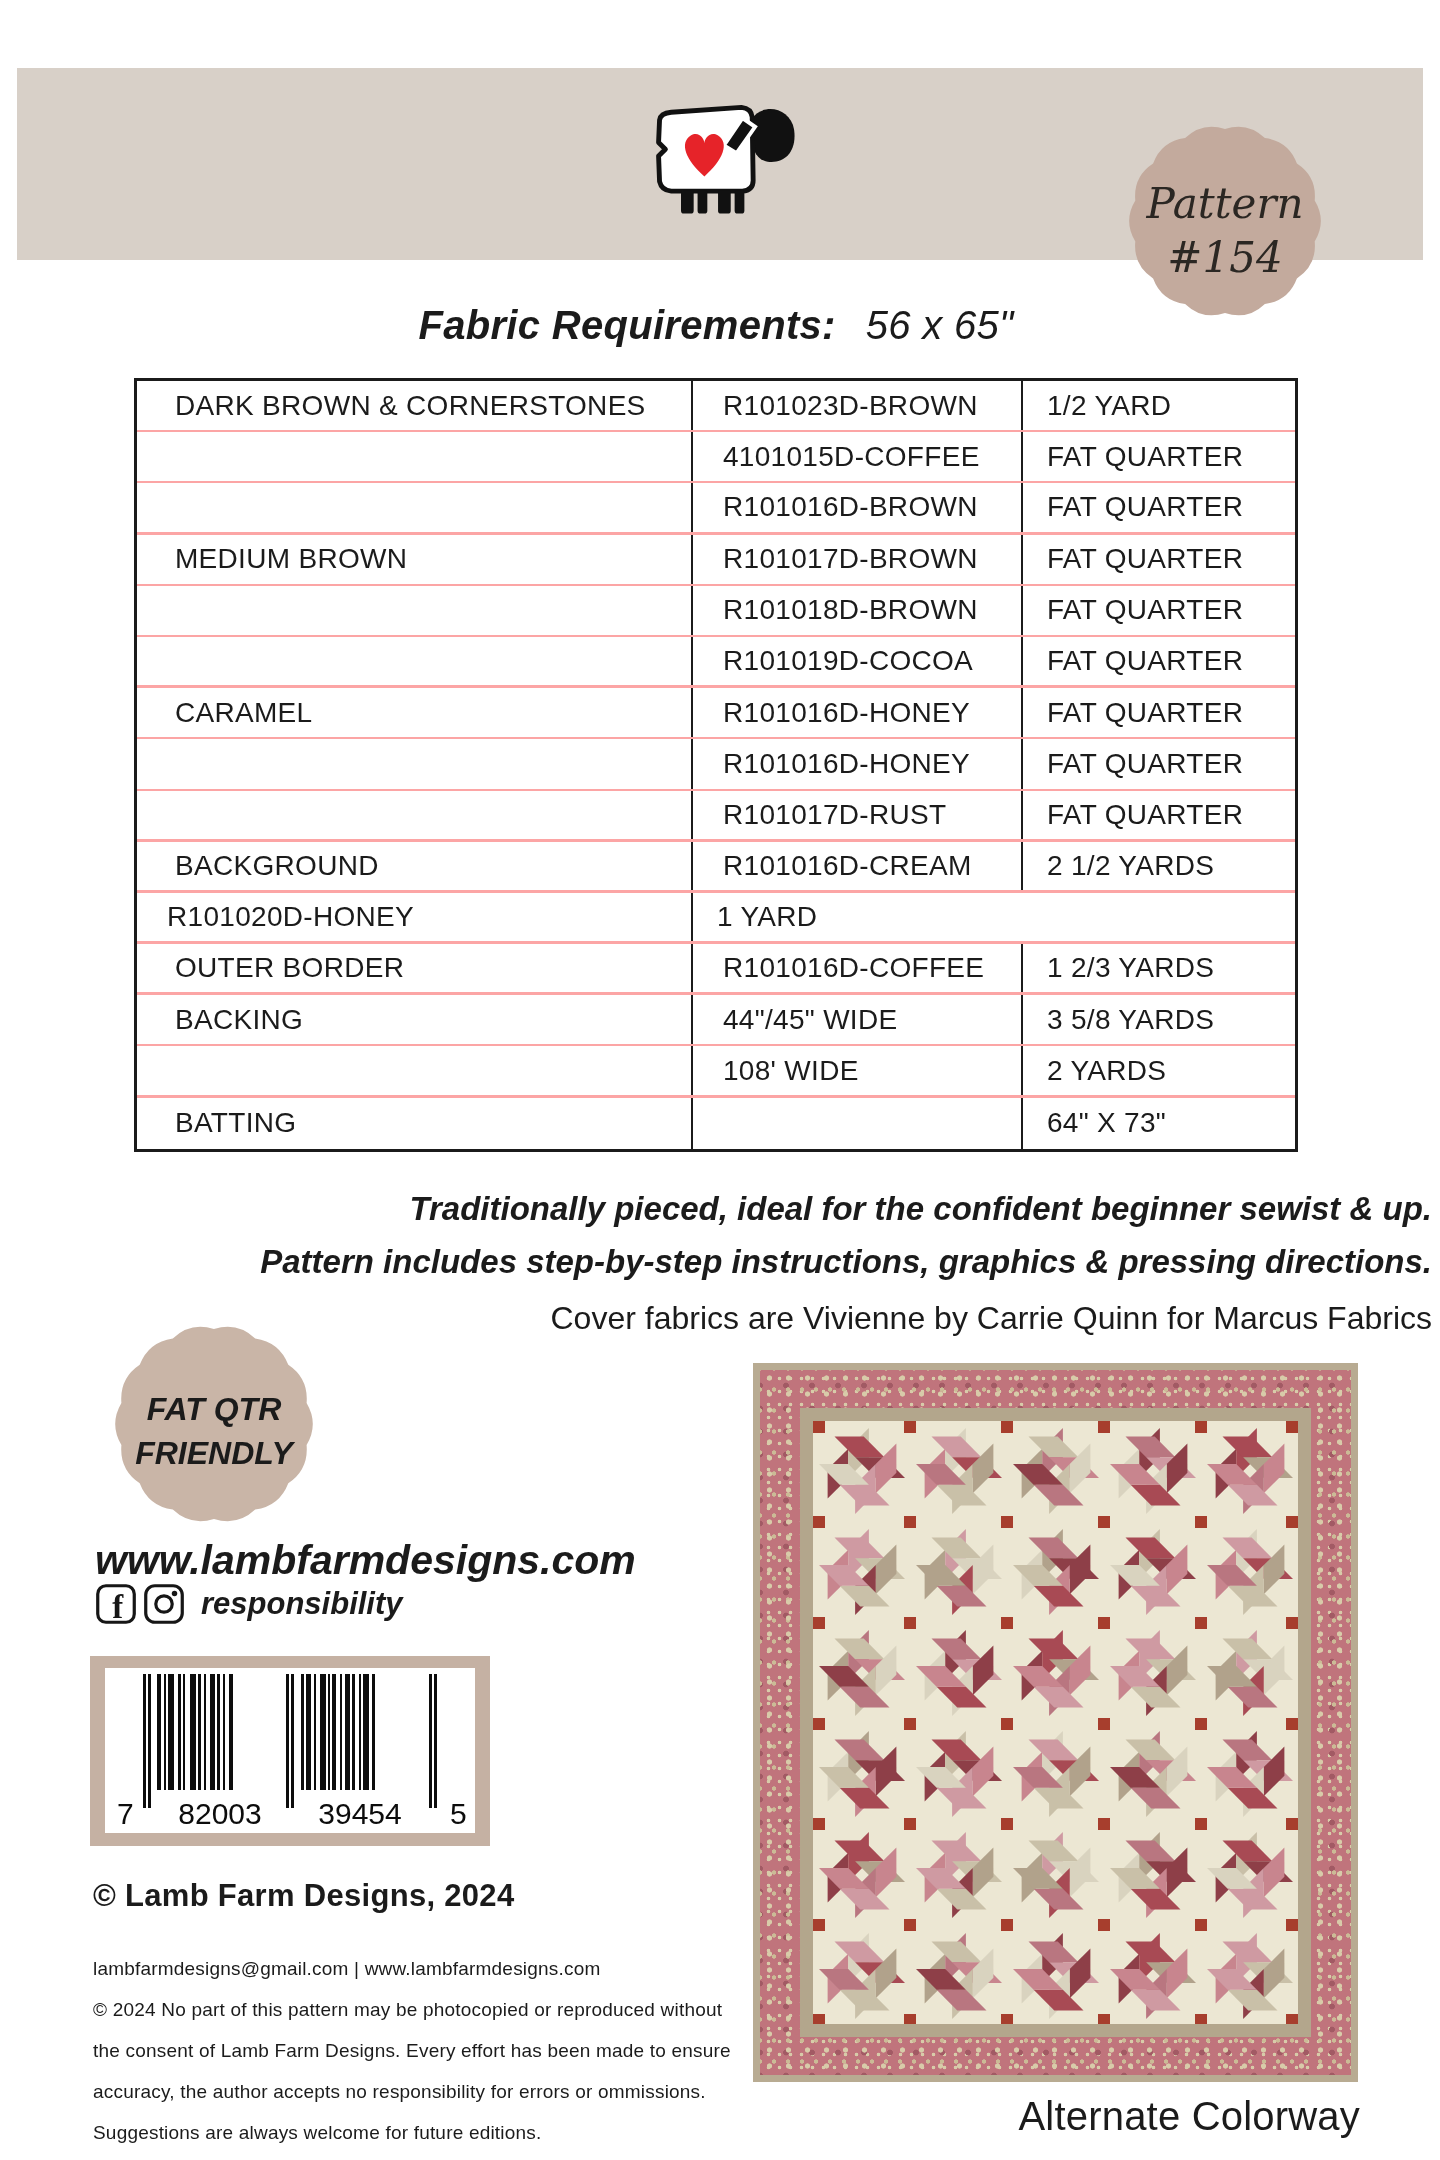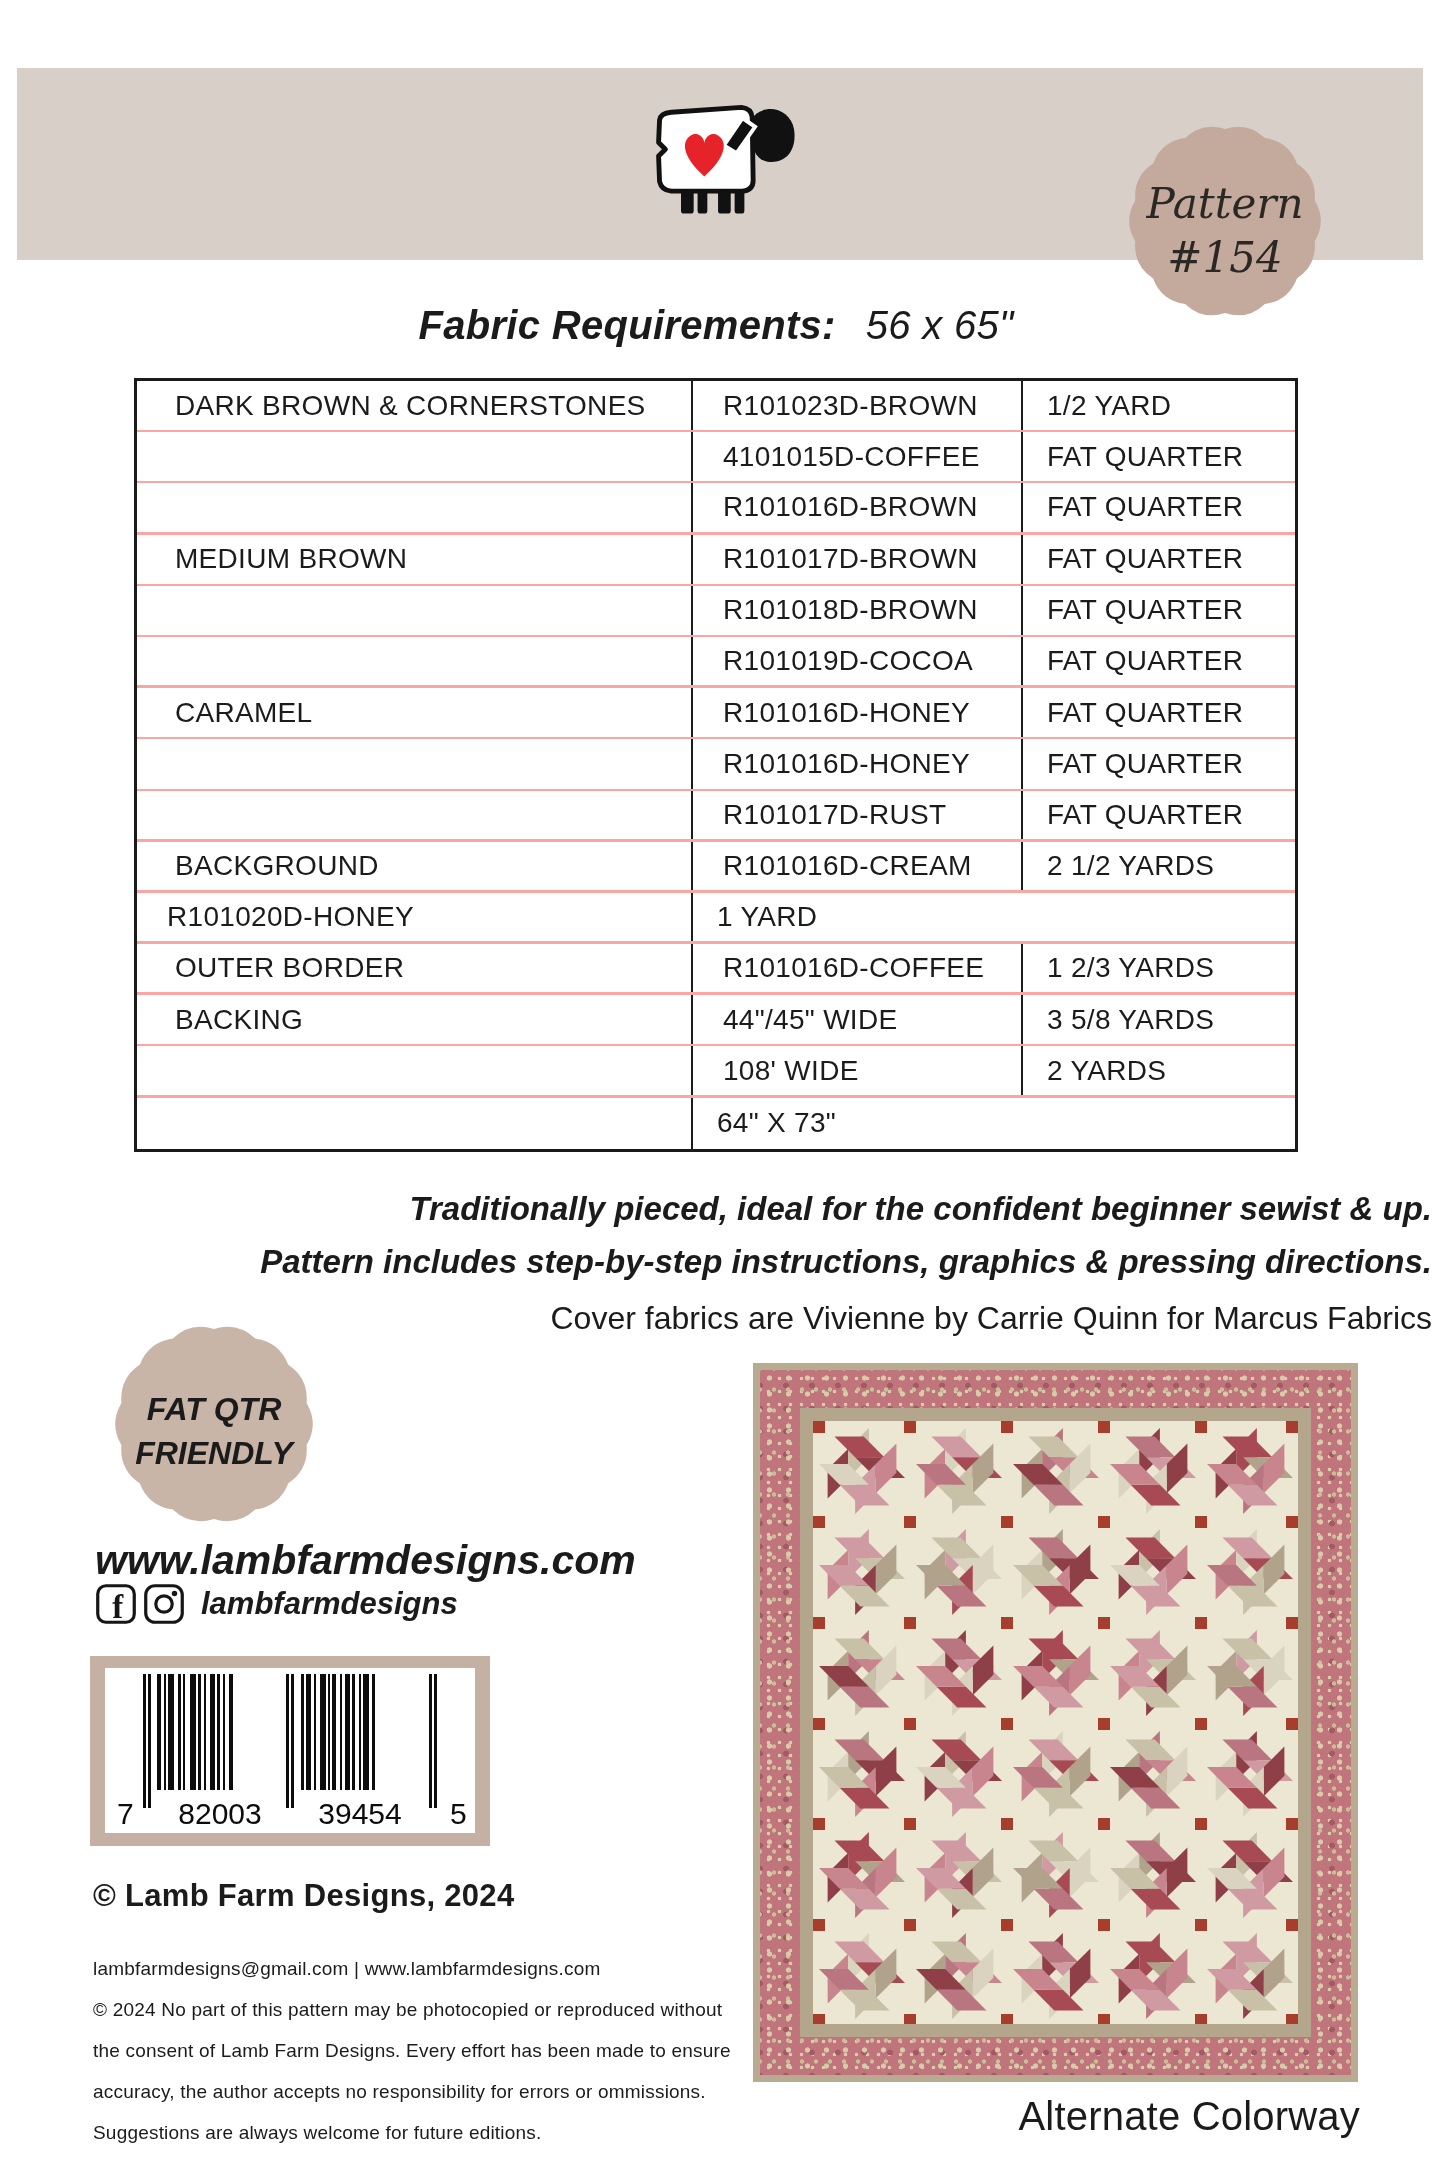--- a/index.html
+++ b/index.html
@@ -148,20 +148,21 @@
         <div class="tcell c0">BACKING</div>
         <div class="tcell c1">44"/45" WIDE</div>
         <div class="tcell c2">3 5/8 YARDS</div>
       </div>
       <div class="trow gend">
         <div class="tcell c0"></div>
         <div class="tcell c1">108' WIDE</div>
         <div class="tcell c2">2 YARDS</div>
       </div>
       <div class="trow">
+        <div class="tcell c0">BATTING</div>
         <div class="tcell c1"></div>
         <div class="tcell c2">64" X 73"</div>
       </div>
     </div>
 
   <div class="desc b d1">Traditionally pieced, ideal for the confident beginner sewist &amp; up.</div>
   <div class="desc b d2">Pattern includes step-by-step instructions, graphics &amp; pressing directions.</div>
   <div class="desc d3">Cover fabrics are Vivienne by Carrie Quinn for Marcus Fabrics</div>
 
   <svg class="badge-svg fatqtr-badge" viewBox="0 0 212 212">
@@ -174,21 +175,21 @@
   <div class="social">
     <svg class="social-icon" viewBox="0 0 46 46">
       <rect x="3" y="3" width="40" height="40" rx="9" fill="none" stroke="#161616" stroke-width="3.5"></rect>
       <text x="25" y="38" text-anchor="middle" font-size="36" font-weight="bold" font-family="Liberation Serif, serif" fill="#161616">f</text>
     </svg>
     <svg class="social-icon" viewBox="0 0 46 46">
       <rect x="3" y="3" width="40" height="40" rx="10" fill="none" stroke="#161616" stroke-width="3.5"></rect>
       <circle cx="23" cy="23" r="9" fill="none" stroke="#161616" stroke-width="3.5"></circle>
       <circle cx="34.5" cy="11.5" r="3" fill="#161616"></circle>
     </svg>
-    <span class="social-text">lambfarmdesigns</span>
+    <span class="social-text">responsibility</span>
   </div>
 
   <div class="barcode-frame" id="barcode-frame" style="background: rgb(197, 177, 163);">
     <div class="barcode-inner">
       <svg id="barcode-svg" width="370" height="165" viewBox="0 0 370 165">
           <rect x="38" y="6" width="3" height="134" fill="#0c0c0c"></rect>
           <rect x="43" y="6" width="3" height="134" fill="#0c0c0c"></rect>
           <rect x="181" y="6" width="3" height="134" fill="#0c0c0c"></rect>
           <rect x="186" y="6" width="3" height="134" fill="#0c0c0c"></rect>
           <rect x="324" y="6" width="3" height="134" fill="#0c0c0c"></rect>

